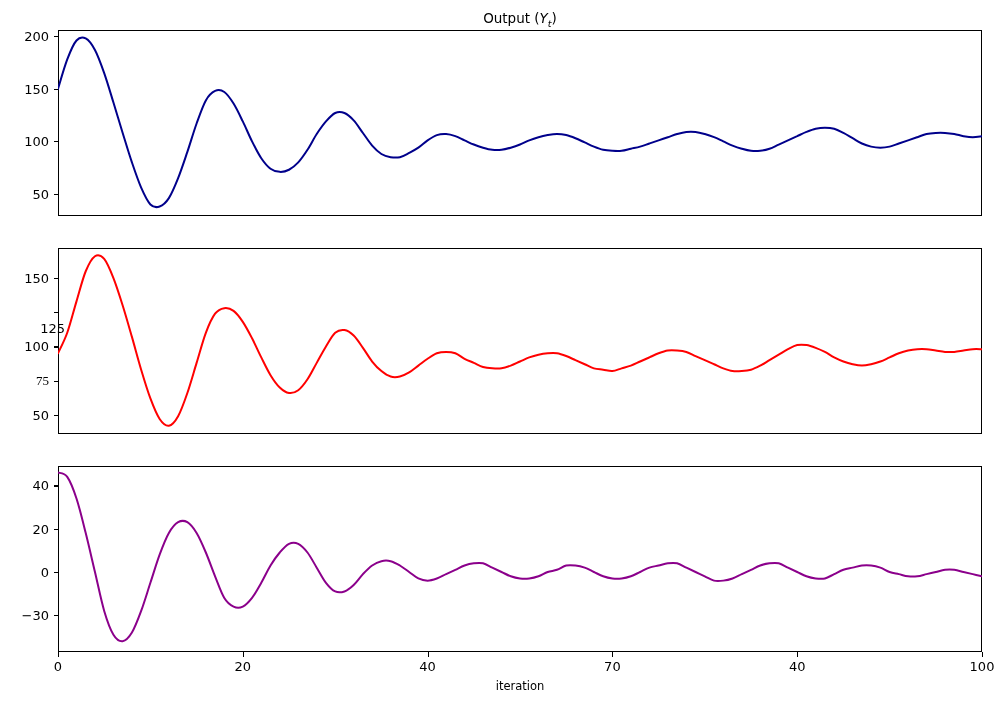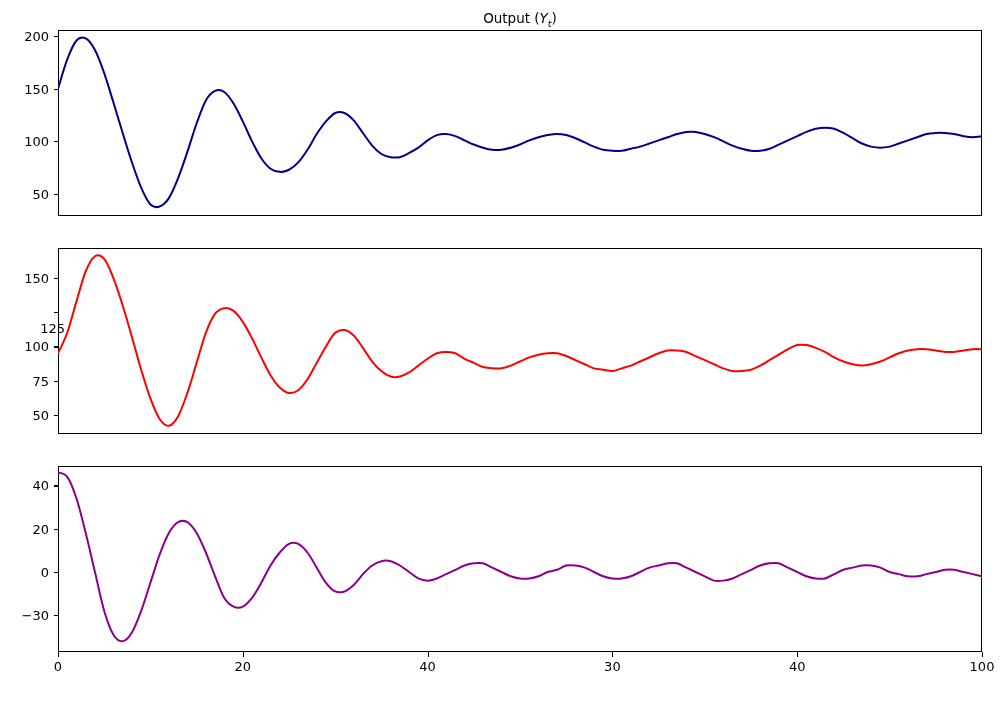--- a/index.html
+++ b/index.html
@@ -61,21 +61,21 @@
       <div class="ytick-label" style="left: 0px; width: 49px; top: 193.932px;">50</div>
       <div class="ytick-mark" style="left: 53.5px; top: 141.39px;"></div>
       <div class="ytick-label" style="left: 0px; width: 49px; top: 141.39px;">100</div>
       <div class="ytick-mark" style="left: 53.5px; top: 88.8475px;"></div>
       <div class="ytick-label" style="left: 0px; width: 49px; top: 88.8475px;">150</div>
       <div class="ytick-mark" style="left: 53.5px; top: 36.3051px;"></div>
       <div class="ytick-label" style="left: 0px; width: 49px; top: 36.3051px;">200</div>
       <div class="ytick-mark" style="left: 53.5px; top: 414.853px;"></div>
       <div class="ytick-label" style="left: 0px; width: 49px; top: 414.853px;">50</div>
       <div class="ytick-mark" style="left: 53.5px; top: 380.662px;"></div>
-      <div class="ytick-label" style="left: 0px; width: 49px; top: 380.662px;">75</div>
+      <div class="ytick-label" style="left: 0px; width: 49px; top: 380.662px; font-family: Liberation Serif, serif;">75</div>
       <div class="ytick-mark" style="left: 53.5px; top: 346.471px;"></div>
       <div class="ytick-label" style="left: 0px; width: 49px; top: 346.471px;">100</div>
       <div class="ytick-mark" style="left: 53.5px; top: 312.279px;"></div>
       <div class="ytick-label" style="left: 16px; width: 49px; top: 312.279px; margin-top: 16px;">125</div>
       <div class="ytick-mark" style="left: 53.5px; top: 278.088px;"></div>
       <div class="ytick-label" style="left: 0px; width: 49px; top: 278.088px;">150</div>
       <div class="ytick-mark" style="left: 53.5px; top: 615.233px;"></div>
       <div class="ytick-label" style="left: 0px; width: 49px; top: 615.233px;">−30</div>
       <div class="ytick-mark" style="left: 53.5px; top: 571.977px;"></div>
       <div class="ytick-label" style="left: 0px; width: 49px; top: 571.977px;">0</div>
@@ -83,21 +83,22 @@
       <div class="ytick-label" style="left: 0px; width: 49px; top: 528.721px;">20</div>
       <div class="ytick-mark" style="left: 53.5px; top: 485.465px;"></div>
       <div class="ytick-label" style="left: 0px; width: 49px; top: 485.465px;">40</div>
       <div class="xtick-mark" style="left: 58px; top: 652px;"></div>
       <div class="xtick-label" style="left: 58px; top: 659px;">0</div>
       <div class="xtick-mark" style="left: 242.8px; top: 652px;"></div>
       <div class="xtick-label" style="left: 242.8px; top: 659px;">20</div>
       <div class="xtick-mark" style="left: 427.6px; top: 652px;"></div>
       <div class="xtick-label" style="left: 427.6px; top: 659px;">40</div>
       <div class="xtick-mark" style="left: 612.4px; top: 652px;"></div>
-      <div class="xtick-label" style="left: 612.4px; top: 659px;">30</div>
+      <div class="xtick-label" style="left: 612.4px; top: 659px;">70</div>
       <div class="xtick-mark" style="left: 797.2px; top: 652px;"></div>
       <div class="xtick-label" style="left: 797.2px; top: 659px;">40</div>
       <div class="xtick-mark" style="left: 982px; top: 652px;"></div>
       <div class="xtick-label" style="left: 982px; top: 659px;">100</div>
     </div>
 
+  <div class="xaxis-label" style="left:58px;top:679px;width:924px;">iteration</div>
 
 </div>
 
 </body></html>

